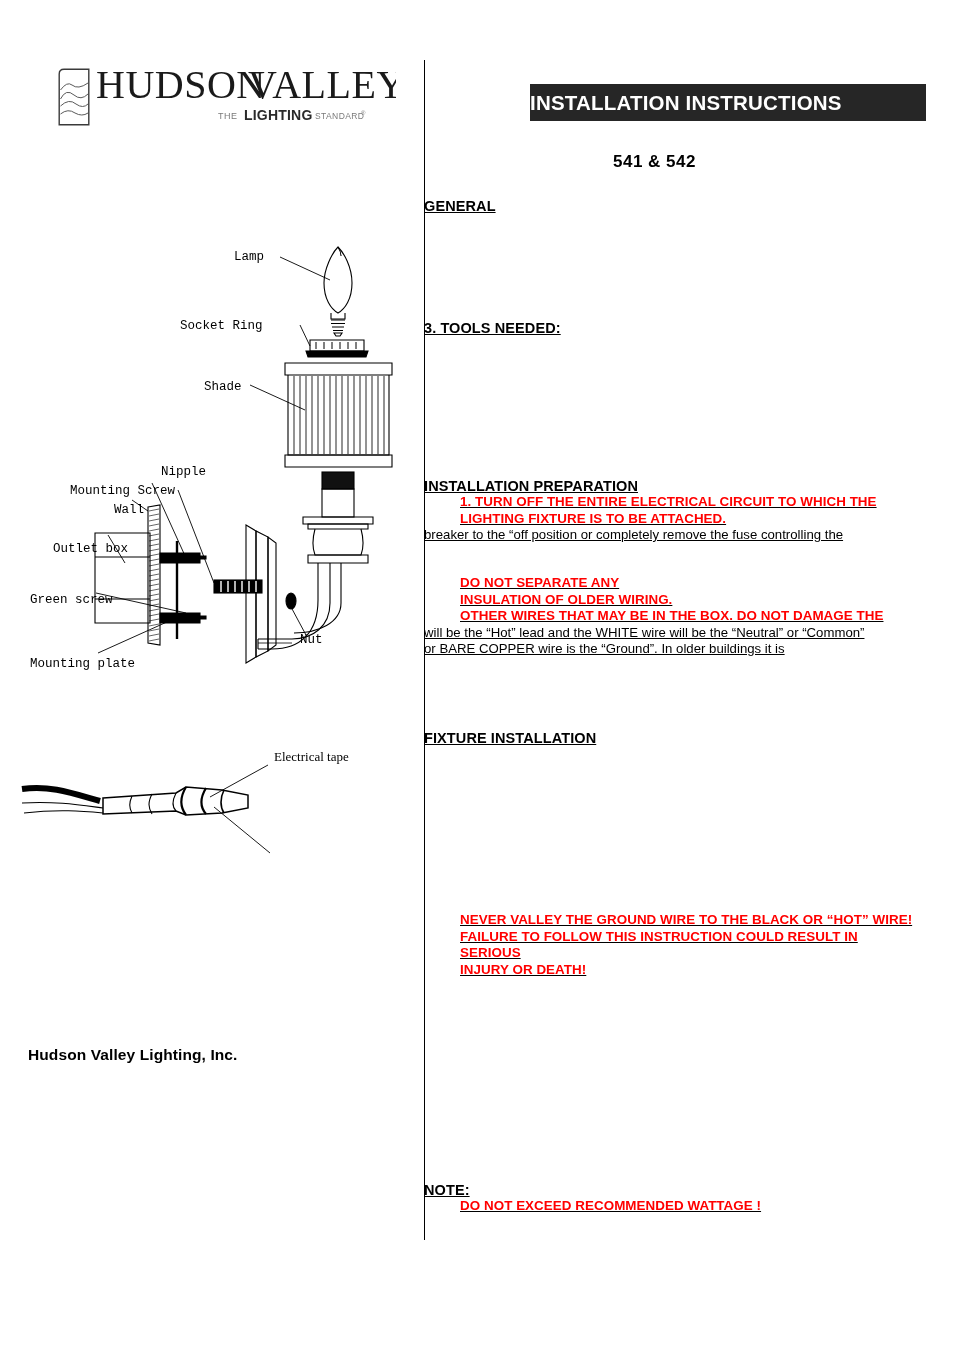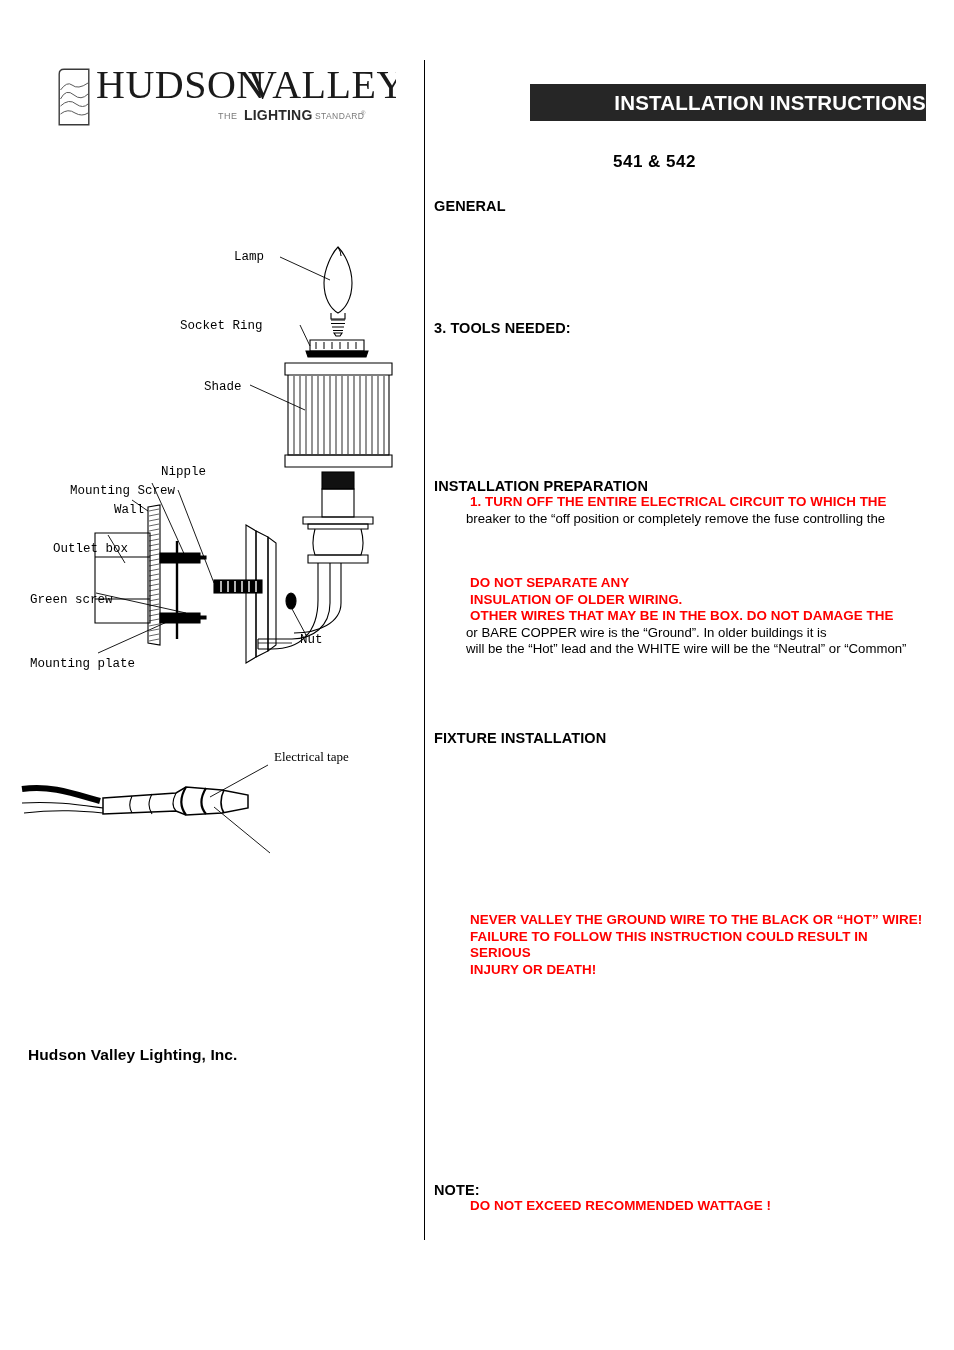--- a/index.html
+++ b/index.html
@@ -108,21 +108,21 @@
 
   .banner {
     position: absolute;
     left: 106px;
     top: 84px;
     width: 396px;
     height: 37px;
     background: #262626;
     display: flex;
     align-items: center;
-    justify-content: flex-end;
+    justify-content: flex-start;
   }
   .banner-text {
     color: #ffffff;
     font-size: 20.5px;
     font-weight: bold;
     letter-spacing: 0.2px;
     white-space: nowrap;
   }
 
   .model-number {
@@ -131,43 +131,43 @@
     top: 152px;
     width: 461px;
     text-align: center;
     font-size: 17px;
     font-weight: bold;
     letter-spacing: 0.5px;
   }
 
   .sec {
     position: absolute;
-    left: 10px;
+    left: 0;
     width: 515px;
+    text-decoration: underline;
   }
   .sec-head {
     font-size: 14.5px;
     font-weight: bold;
     letter-spacing: 0.1px;
     color: #000000;
   }
   .warn {
     font-size: 13.4px;
     font-weight: bold;
     color: #ff0000;
     line-height: 16.5px;
     letter-spacing: 0.05px;
     margin-left: 36px;
   }
   .body-line {
     font-size: 13.2px;
     color: #000000;
     line-height: 16.5px;
     white-space: nowrap;
-    padding-left: 32px;
   }
   .indent-right {
     text-align: left;
   }
 
   .sec-general   { top: 198px; }
   .sec-tools     { top: 320px; }
   .sec-prep      { top: 478px; }
   .sec-prep2     { top: 575px; }
   .sec-fixture   { top: 730px; }
@@ -354,29 +354,30 @@
       <div class="sec-head">GENERAL</div>
     </div>
 
     <div class="sec sec-tools">
       <div class="sec-head">3. TOOLS NEEDED:</div>
     </div>
 
     <div class="sec sec-prep">
       <div class="sec-head">INSTALLATION PREPARATION</div>
       <div class="warn nowrap">1. TURN OFF THE ENTIRE ELECTRICAL CIRCUIT TO WHICH THE</div>
+      <div class="warn nowrap">LIGHTING FIXTURE IS TO BE ATTACHED.</div>
       <div class="body-line">breaker to the “off position or completely remove the fuse controlling the</div>
     </div>
 
     <div class="sec sec-prep2">
       <div class="warn indent-right">DO NOT SEPARATE ANY</div>
       <div class="warn nowrap">INSULATION OF OLDER WIRING.</div>
       <div class="warn nowrap">OTHER WIRES THAT MAY BE IN THE BOX. DO NOT DAMAGE THE</div>
+      <div class="body-line">will be the “Hot” lead and the WHITE wire will be the “Neutral” or “Common”</div>
       <div class="body-line indent-right">or BARE COPPER wire is the “Ground”. In older buildings it is</div>
-      <div class="body-line">will be the “Hot” lead and the WHITE wire will be the “Neutral” or “Common”</div>
     </div>
 
     <div class="sec sec-fixture">
       <div class="sec-head">FIXTURE INSTALLATION</div>
     </div>
 
     <div class="sec sec-never">
       <div class="warn nowrap">NEVER VALLEY THE GROUND WIRE TO THE BLACK OR “HOT” WIRE!</div>
       <div class="warn nowrap">FAILURE TO FOLLOW THIS INSTRUCTION COULD RESULT IN</div>
       <div class="warn nowrap">SERIOUS</div>

